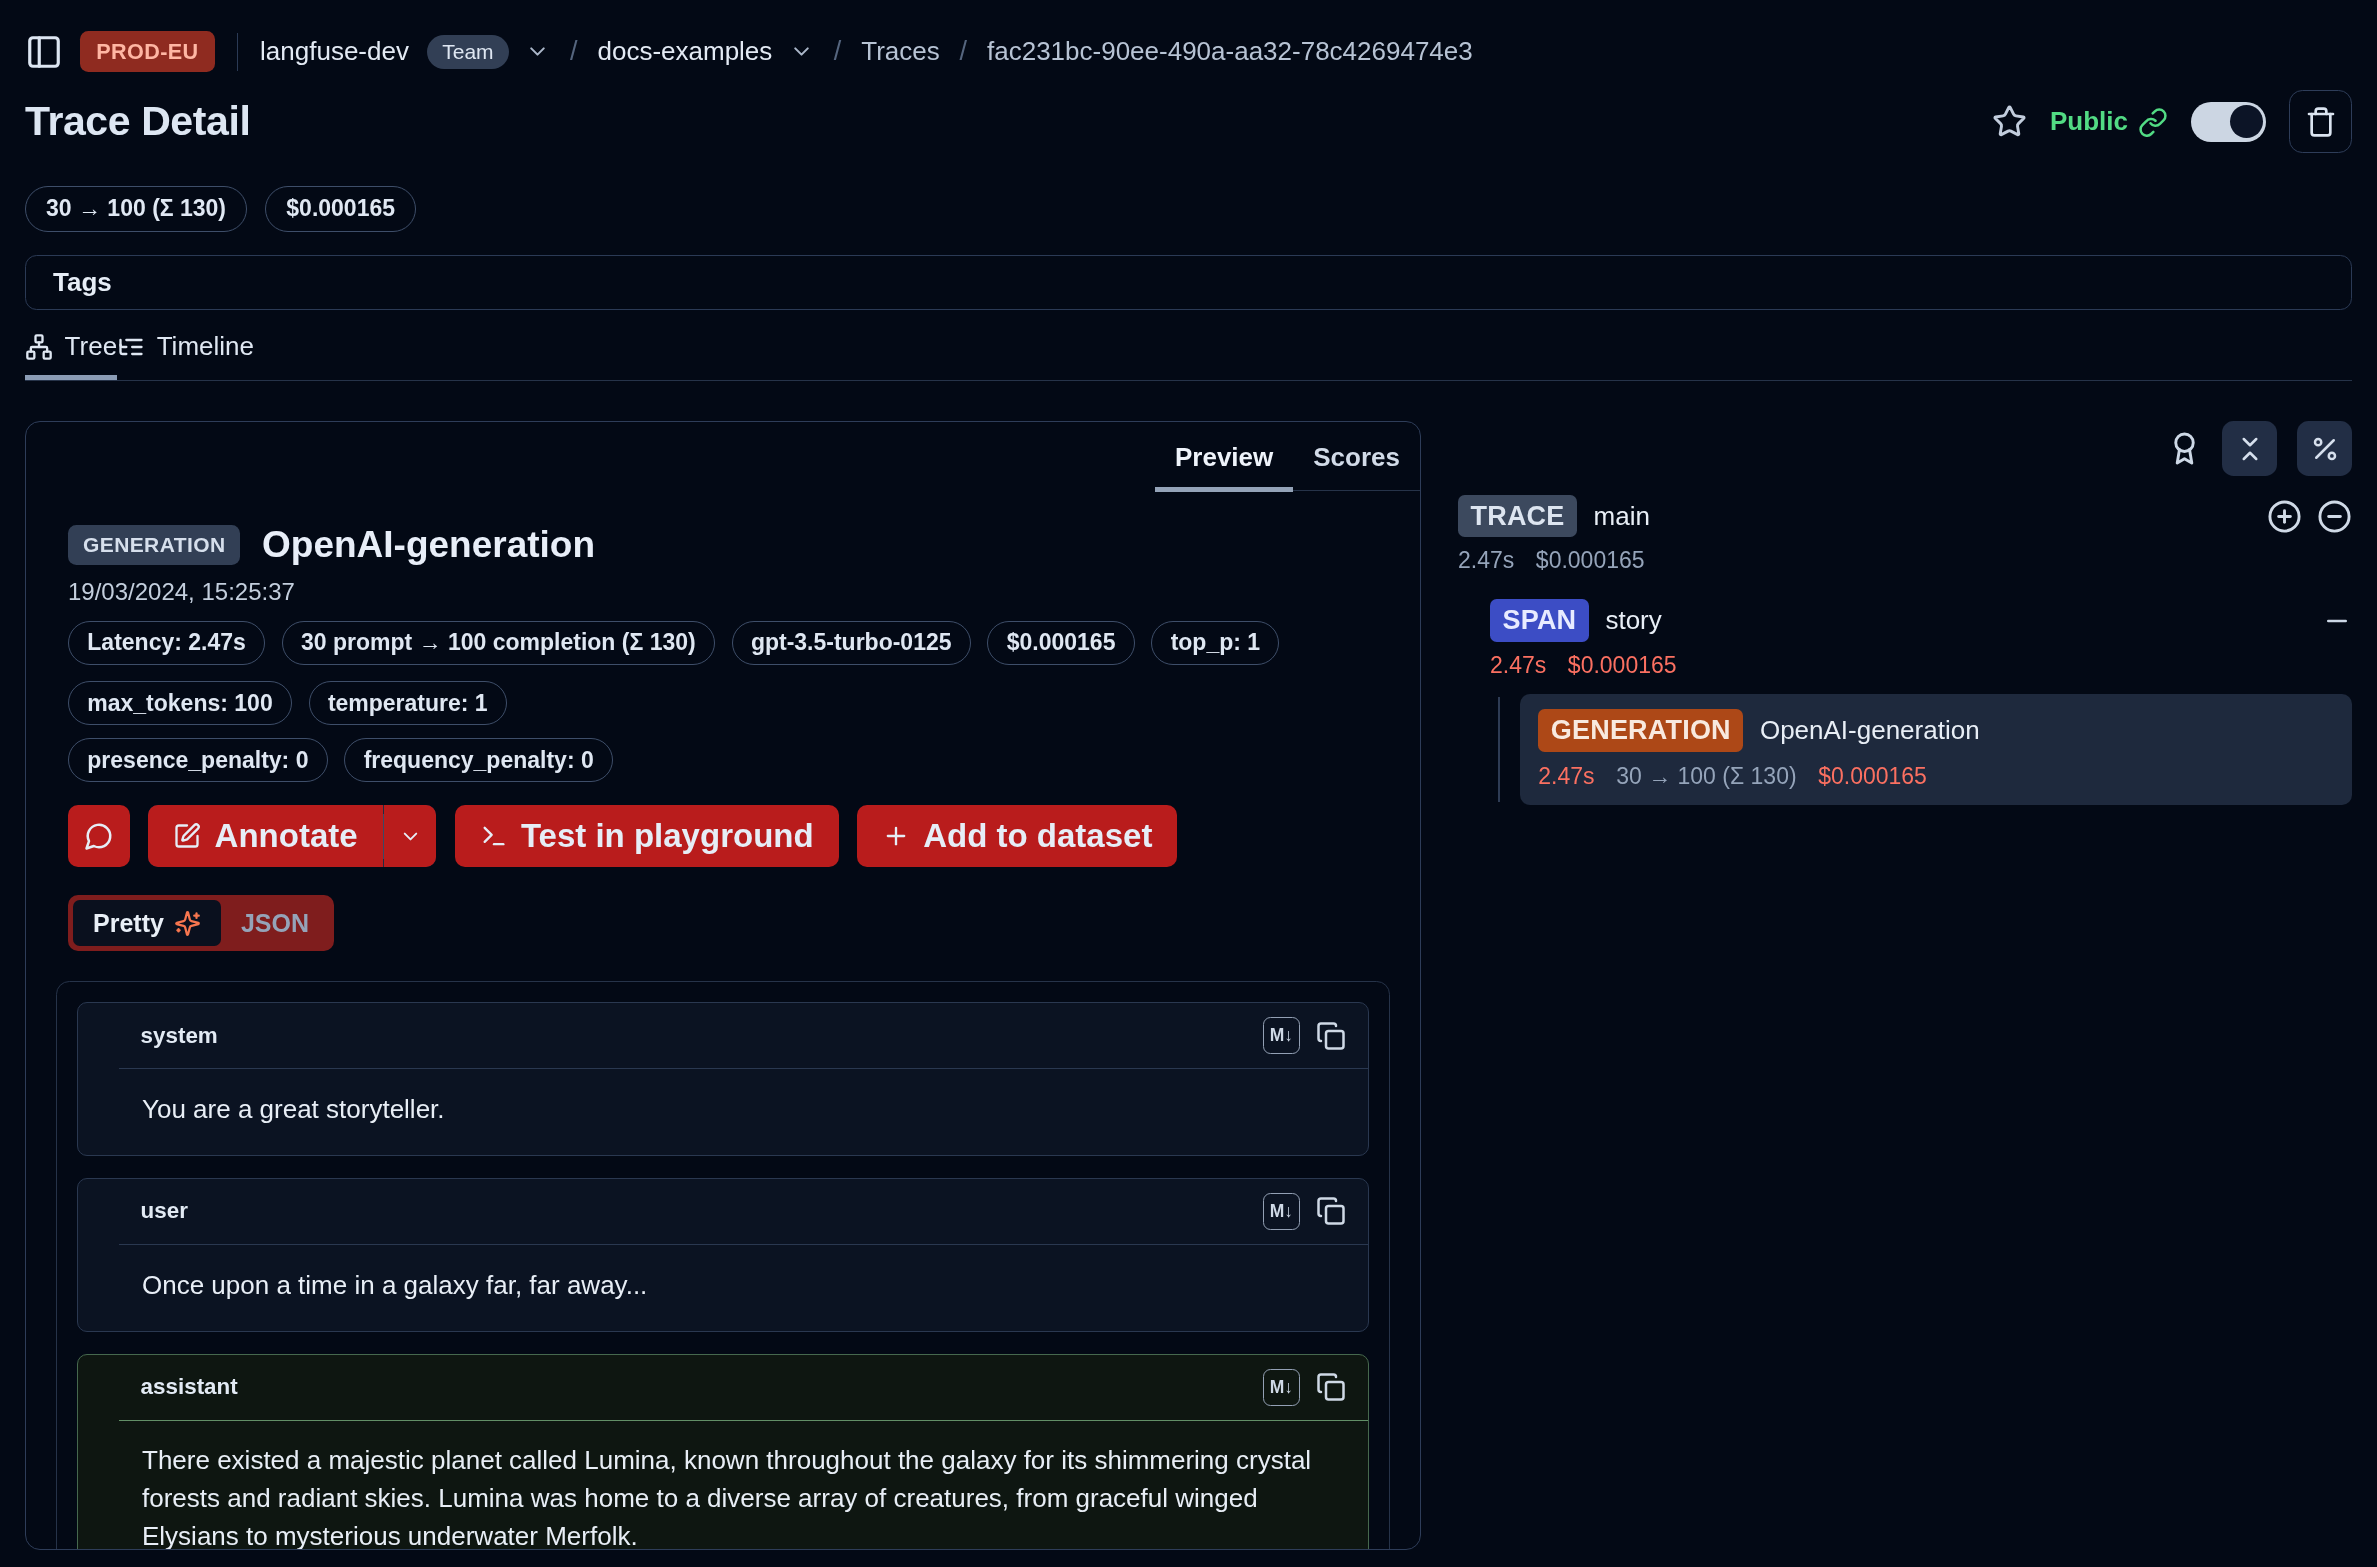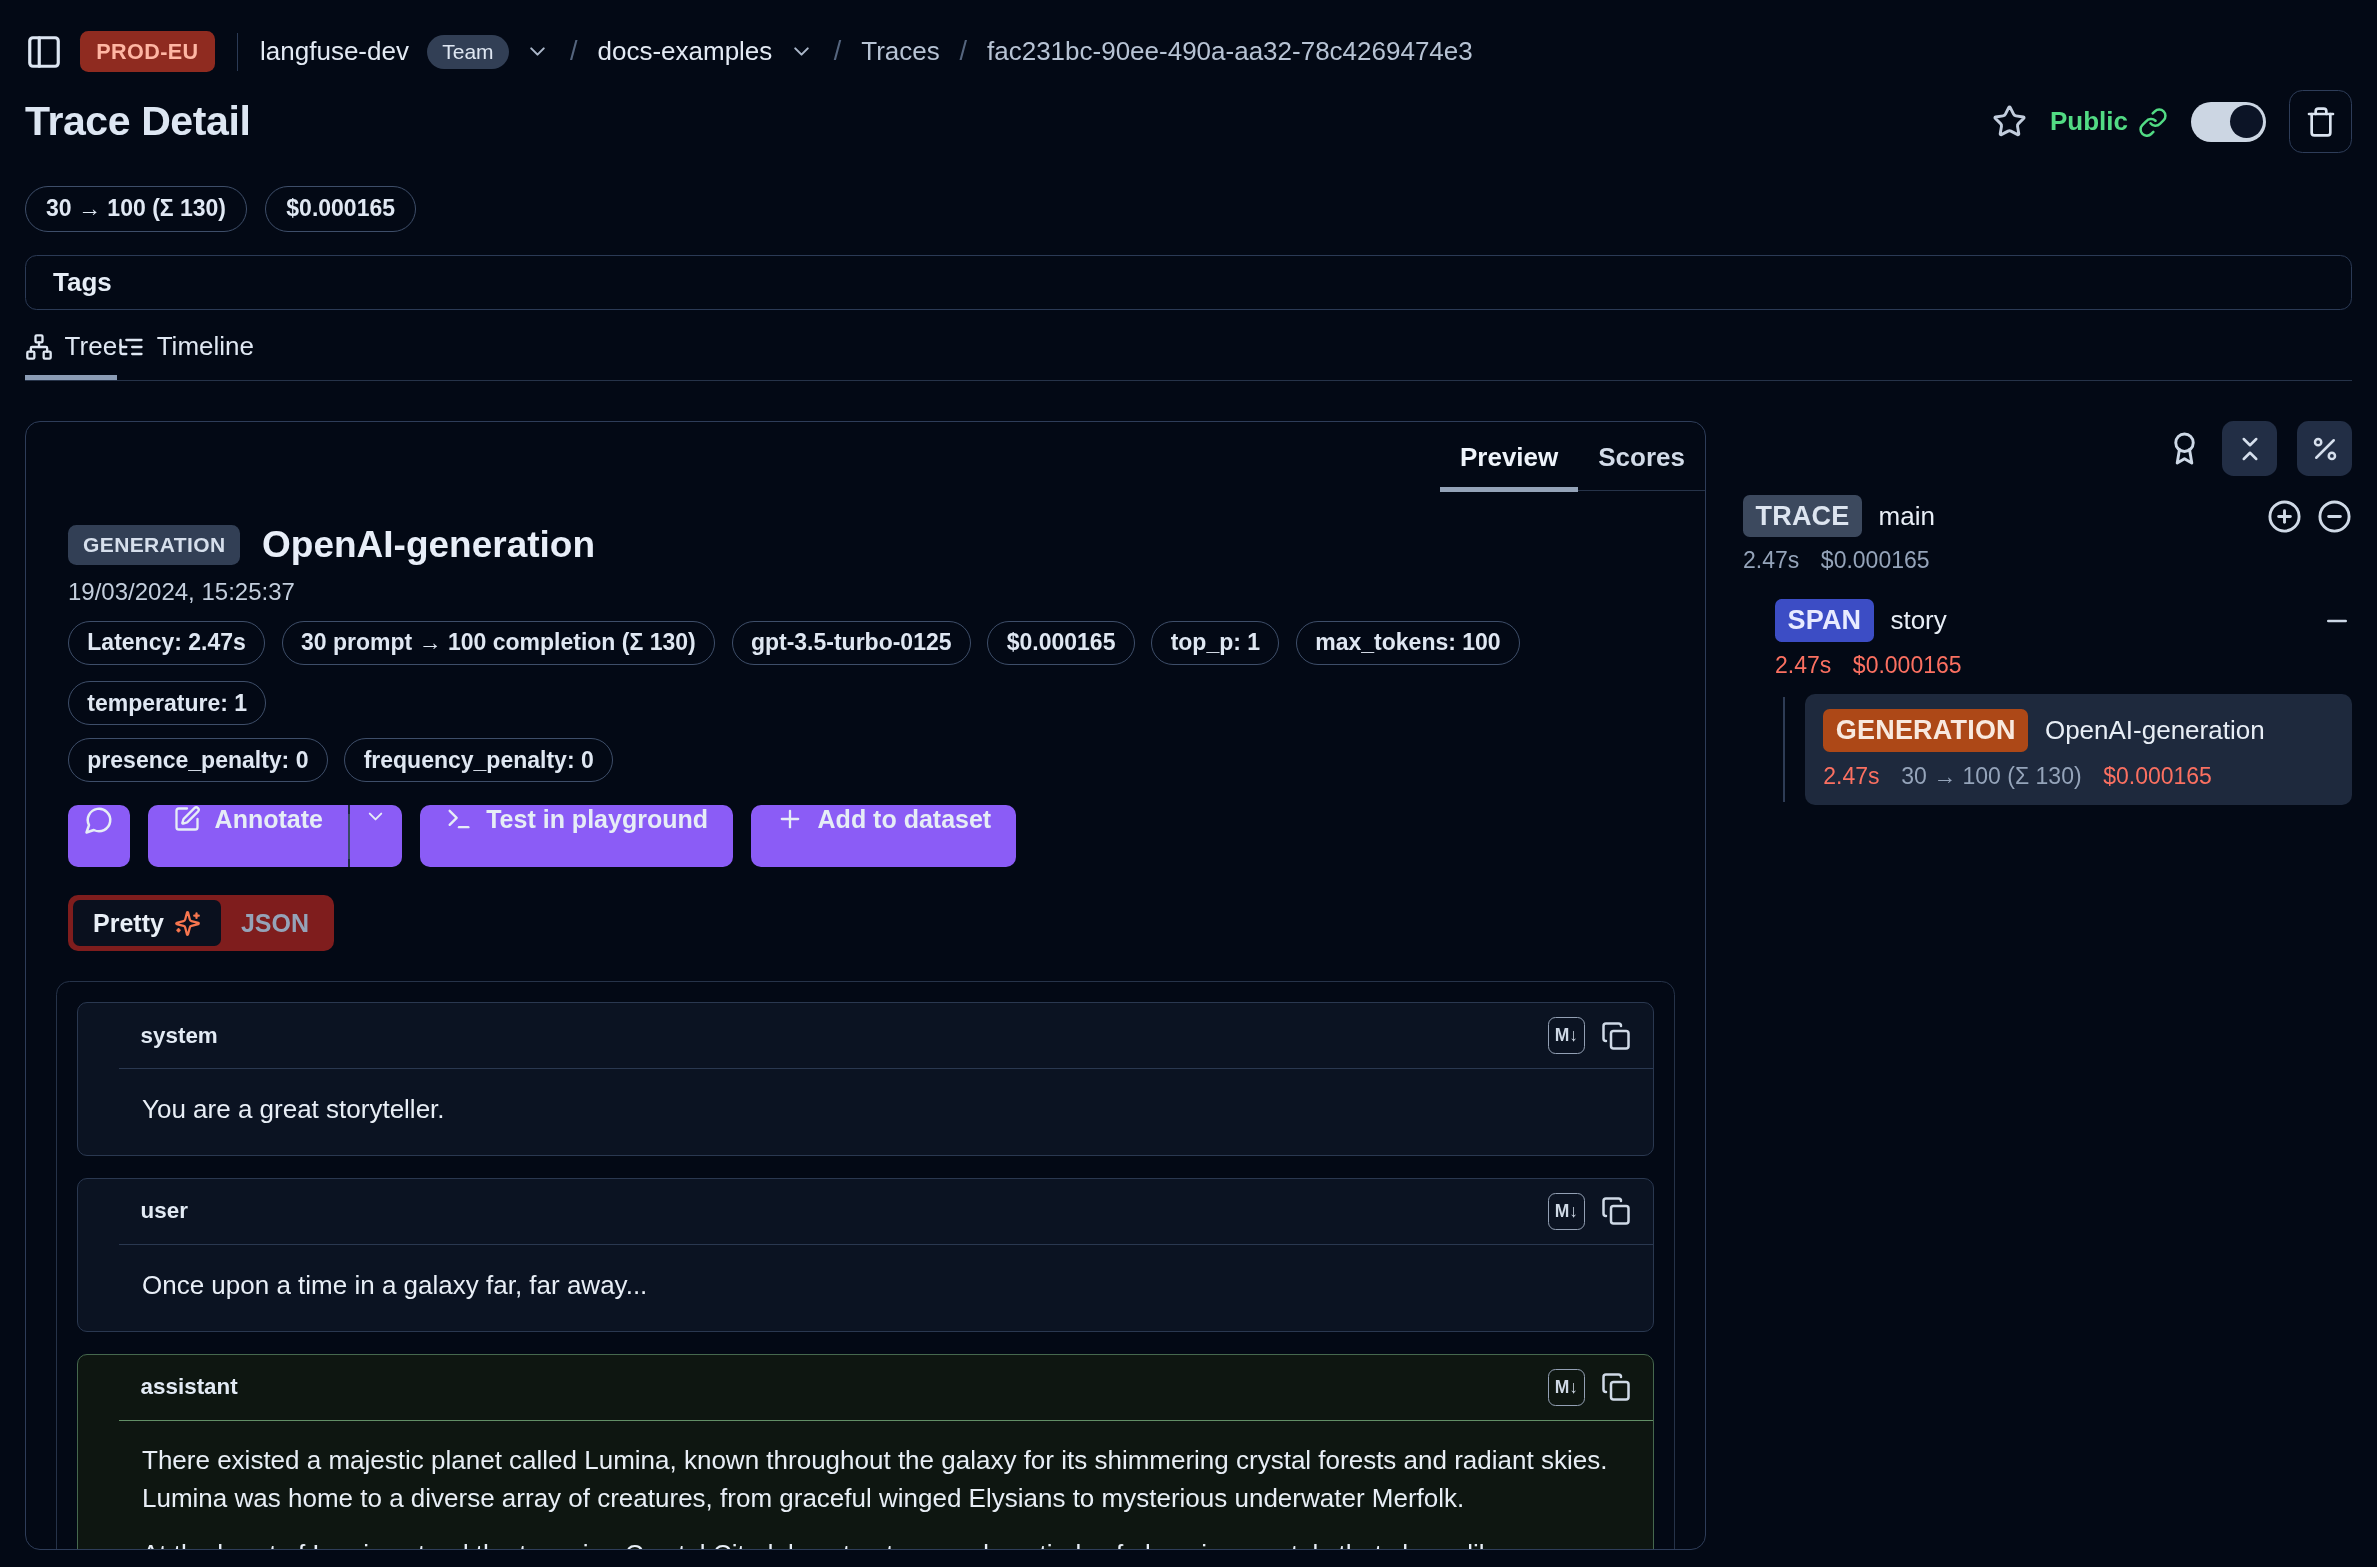--- a/index.html
+++ b/index.html
@@ -59,42 +59,42 @@
   
   .view-tabs { display: flex; justify-content: flex-start; margin-top: 21.6px; }
   .view-tab { display: flex; align-items: center; gap: 11.6px; font-size: 26px; color: #dfe7f2;
               padding-bottom: 13.3px; border-bottom: 5px solid transparent; cursor: pointer; }
   .view-tab.active { border-bottom-color: #8b9cb5; }
   .hdivider { border-top: 1.7px solid #263349; }
 
   
   .content { display: flex; gap: 37px; margin-top: 40px; align-items: flex-start; }
 
-  .main-panel { width: 1681px; height: 1129px; border: 1.7px solid #2e3d59; border-radius: 15px; overflow: hidden; }
+  .main-panel { width: 1396px; height: 1129px; border: 1.7px solid #2e3d59; border-radius: 15px; overflow: hidden; }
   .panel-tabs { display: flex; justify-content: flex-end; padding-top: 8.3px; margin-left: auto;
                 width: 249px; border-bottom: 1.7px solid #263349; }
   .panel-tab { font-size: 26px; font-weight: 600; color: #d2dbe8; padding: 11.6px 20px 13.3px;
                border-bottom: 5px solid transparent; margin-bottom: -1.7px; cursor: pointer; }
   .panel-tab.active { color: #eff4fb; border-bottom-color: #94a3b8; }
 
   .obs-header { padding: 33px 42px 0; }
   .obs-title-row { display: flex; align-items: center; gap: 21.6px; }
   .type-badge { background: #323f55; color: #d6dfec; font-size: 21px; font-weight: 700;
                 letter-spacing: 0.4px; padding: 8.3px 15px; border-radius: 8.3px; }
   .obs-title { font-size: 37px; font-weight: 700; color: #e8eef8; }
   .obs-timestamp { margin-top: 11.6px; font-size: 24px; color: #c3cedd; }
 
   .obs-pills { display: flex; flex-wrap: wrap; gap: 16.6px; padding: 0 42px; margin-top: 15px; }
   .obs-pills + .obs-pills { margin-top: 13.3px; }
   .obs-pill { border: 1.7px solid #3e4e69; border-radius: 830px; padding: 7.5px 18.3px;
               font-size: 23px; font-weight: 700; color: #dfe7f2; white-space: nowrap; }
 
   .actions-row { display: flex; gap: 18.3px; padding: 0 42px; margin-top: 23px; }
-  .btn { background: #8b5cf6; border: none; border-radius: 10px; height: 62px; color: #e6edf6;
-         font-size: 25px; font-weight: 600; font-family: inherit; display: flex; align-items: flex-start;
+  .btn { background: #b91c1c; border: none; border-radius: 10px; height: 62px; color: #e6edf6;
+         font-size: 33px; font-weight: 600; font-family: inherit; display: flex; align-items: center;
          gap: 13.3px; padding: 0 25px; cursor: pointer; }
   .btn.icon-only { width: 62px; justify-content: center; padding: 0; }
   .split { display: flex; background: #1f2b42; border-radius: 10px; overflow: hidden; }
   .split .btn { border-radius: 0; }
   .split .divider { width: 1.7px; background: #3a4a66; margin: 8.3px 0; }
   .split .chev-part { width: 52px; justify-content: center; padding: 0; }
 
   .format-toggle { margin: 28px 42px 0; display: inline-flex; background: #7f1d1d; border-radius: 10px; padding: 5px; }
   .seg { display: flex; align-items: center; gap: 10px; font-size: 25px; font-weight: 600;
          padding: 8.3px 20px; border-radius: 6.7px; color: #95a3b8; cursor: pointer; }

